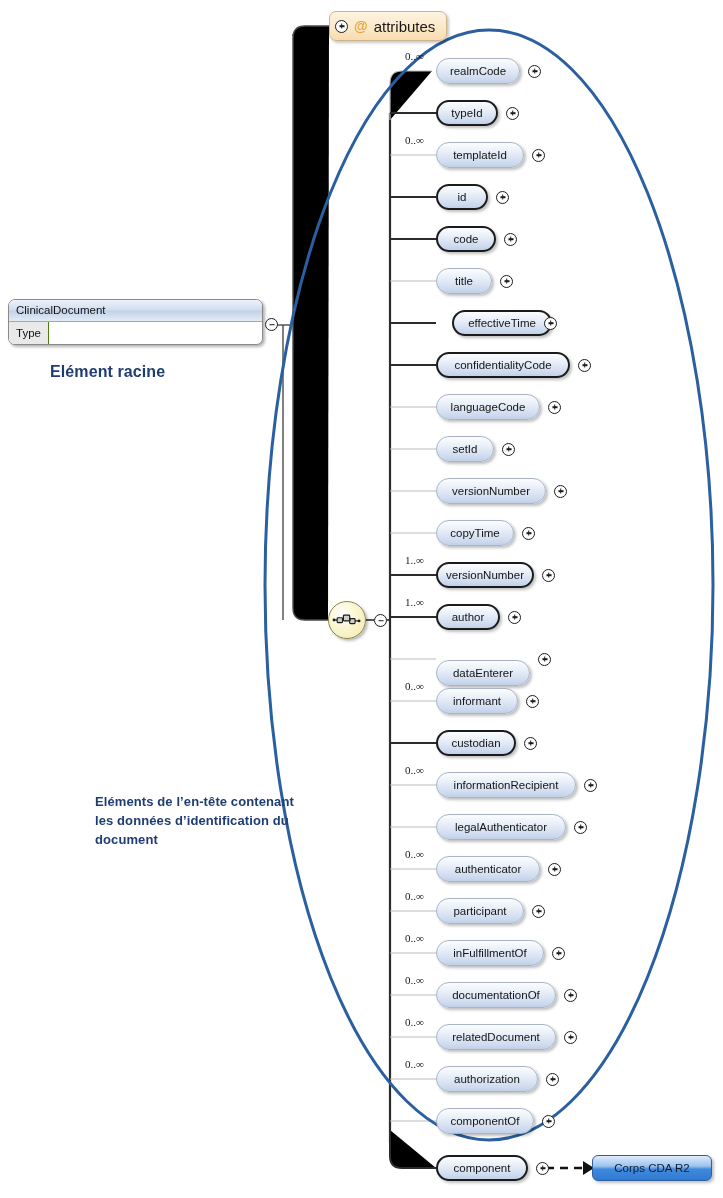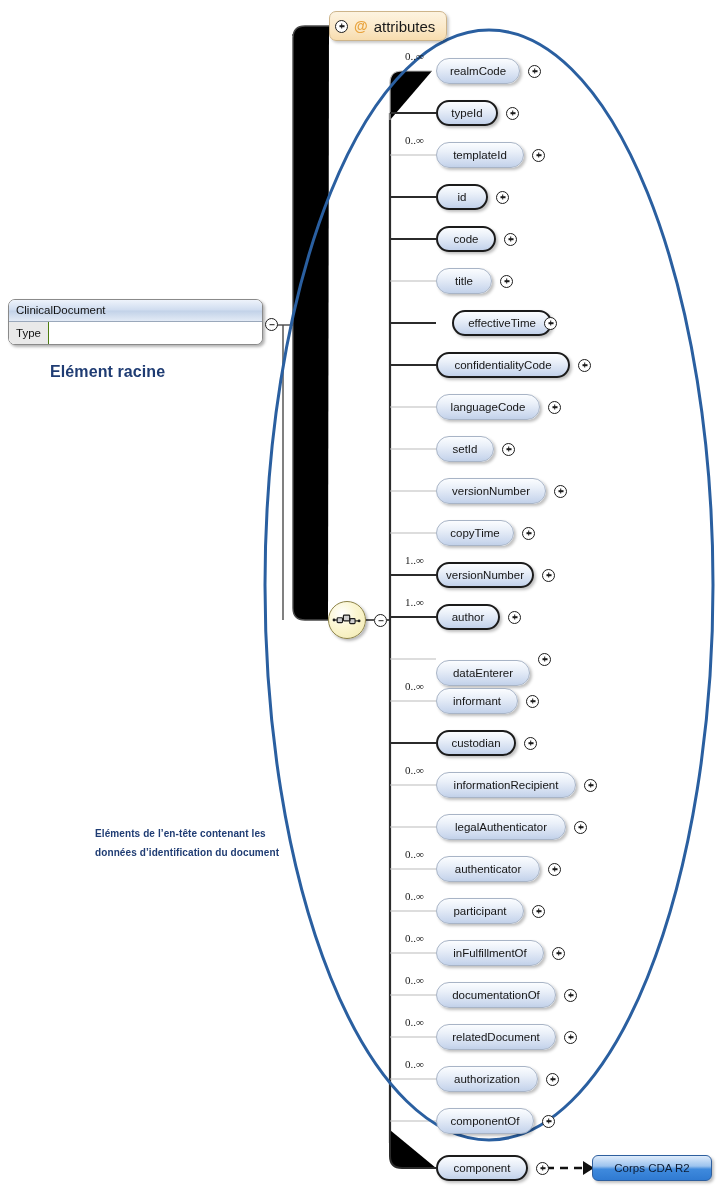--- a/index.html
+++ b/index.html
@@ -28,21 +28,21 @@
   .rootbox .rb-k{
     width:40px;padding-left:7px;font-size:11.5px;color:#111;
     background:#e9e9e9;border-right:1px solid #4d7c0f;box-sizing:border-box;
   }
   .rootbox .rb-v{flex:1;padding-left:7px;font-size:11.5px;color:#111;}
 
   .caption{
     position:absolute;color:#1f3c73;font-weight:bold;letter-spacing:.1px;
   }
   #cap-root{left:22px;top:363px;font-size:16px;margin-left:28px;}
-  #cap-header{left:95px;top:824px;font-size:10px;line-height:19px;width:215px;}
+  #cap-header{left:95px;top:792px;font-size:13px;line-height:19px;width:215px;}
 
   
   .attrbox{
     position:absolute;left:329px;top:11px;height:30px;
     display:flex;align-items:center;gap:6px;padding:0 11px 0 5px;
     border:1px solid #cdb48a;border-radius:7px;
     background:linear-gradient(to bottom,#fdf3e0 0%,#fbe9c9 55%,#f7dcae 100%);
     box-shadow:2px 2px 3px rgba(0,0,0,.22);
     box-sizing:border-box;
   }

